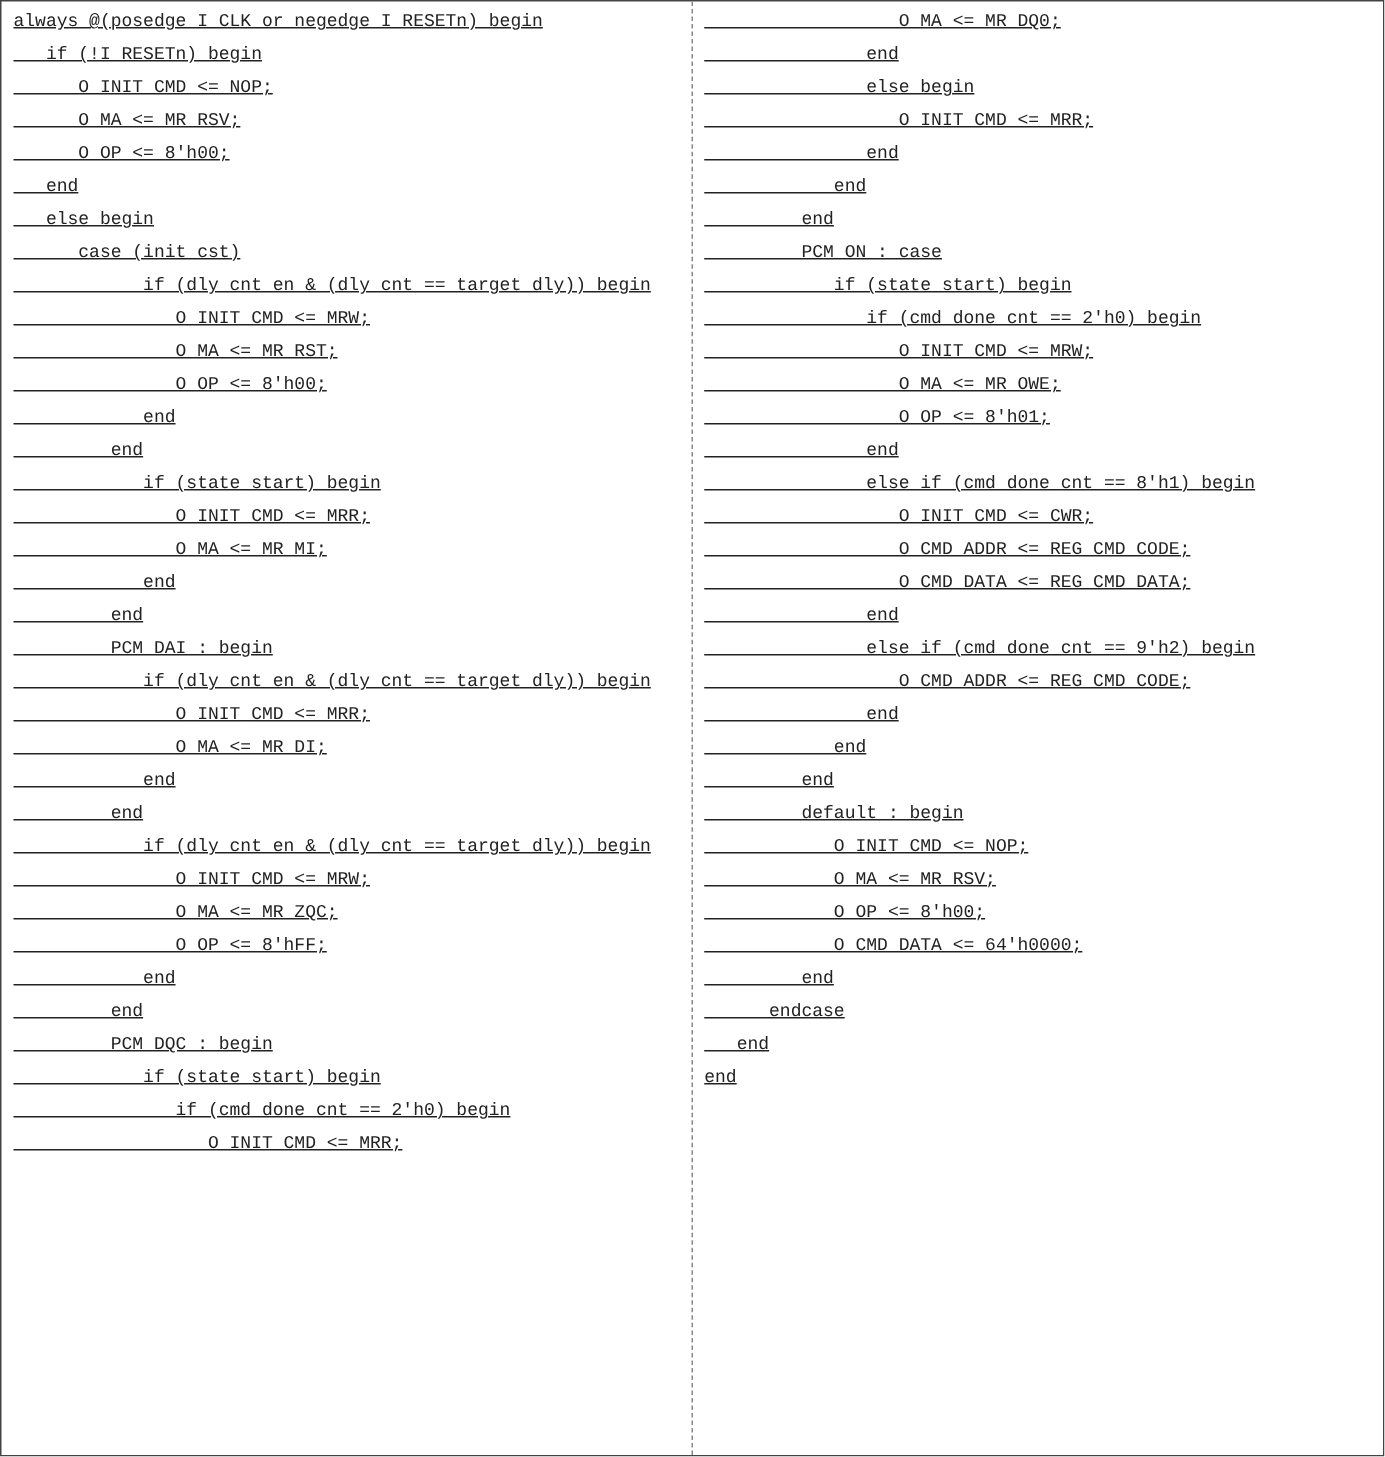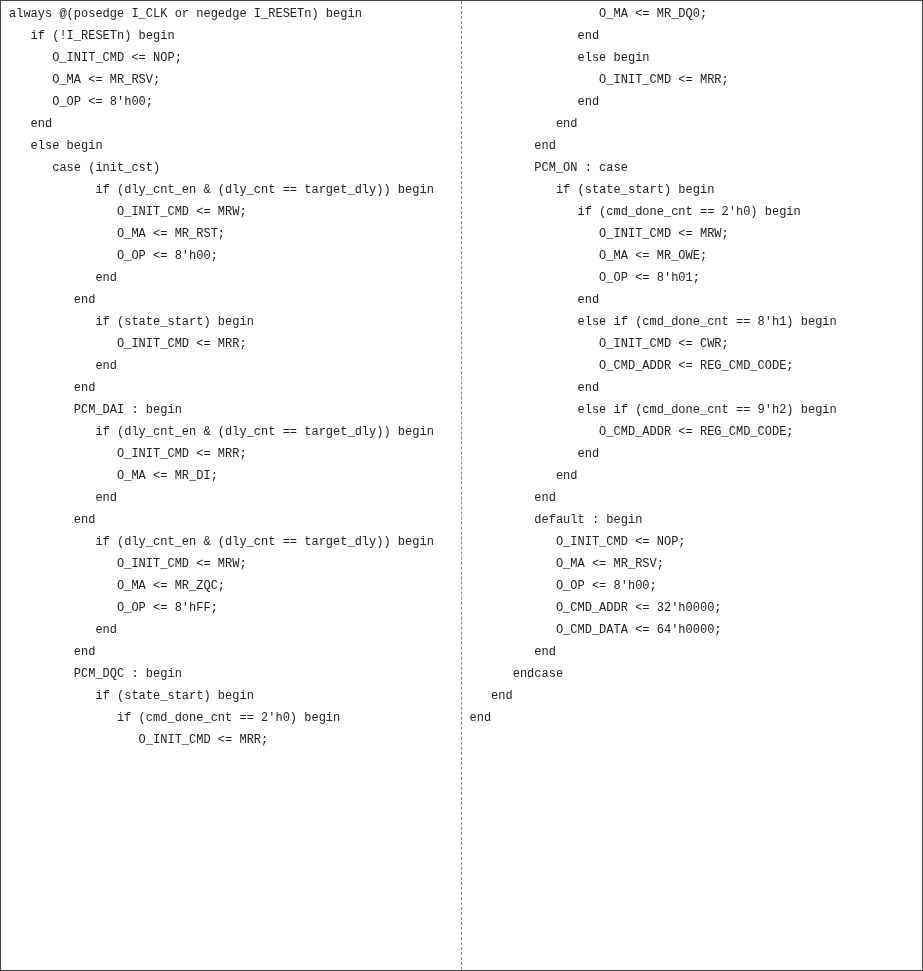--- a/index.html
+++ b/index.html
@@ -15,20 +15,21 @@
     width: 923px;
     box-sizing: border-box;
     border: 1px solid #444;
     display: flex;
     flex-direction: row;
     min-height: 971px;
   }
   .col {
     box-sizing: border-box;
     padding: 2px 0 0 0;
+    text-decoration: underline;
   }
   .col-left {
     width: 50%;
     border-right: 1px dashed #888;
   }
   .col-right {
     width: 50%;
   }
   .line {
     white-space: pre;
@@ -49,20 +50,21 @@
     <div class="line">   else begin</div>
     <div class="line">      case (init_cst)</div>
     <div class="line">            if (dly_cnt_en &amp; (dly_cnt == target_dly)) begin</div>
     <div class="line">               O_INIT_CMD &lt;= MRW;</div>
     <div class="line">               O_MA &lt;= MR_RST;</div>
     <div class="line">               O_OP &lt;= 8'h00;</div>
     <div class="line">            end</div>
     <div class="line">         end</div>
     <div class="line">            if (state_start) begin</div>
     <div class="line">               O_INIT_CMD &lt;= MRR;</div>
+    <div class="line">               O_MA &lt;= MR_MI;</div>
     <div class="line">            end</div>
     <div class="line">         end</div>
     <div class="line">         PCM_DAI : begin</div>
     <div class="line">            if (dly_cnt_en &amp; (dly_cnt == target_dly)) begin</div>
     <div class="line">               O_INIT_CMD &lt;= MRR;</div>
     <div class="line">               O_MA &lt;= MR_DI;</div>
     <div class="line">            end</div>
     <div class="line">         end</div>
     <div class="line">            if (dly_cnt_en &amp; (dly_cnt == target_dly)) begin</div>
     <div class="line">               O_INIT_CMD &lt;= MRW;</div>
@@ -86,30 +88,30 @@
     <div class="line">         PCM_ON : case</div>
     <div class="line">            if (state_start) begin</div>
     <div class="line">               if (cmd_done_cnt == 2'h0) begin</div>
     <div class="line">                  O_INIT_CMD &lt;= MRW;</div>
     <div class="line">                  O_MA &lt;= MR_OWE;</div>
     <div class="line">                  O_OP &lt;= 8'h01;</div>
     <div class="line">               end</div>
     <div class="line">               else if (cmd_done_cnt == 8'h1) begin</div>
     <div class="line">                  O_INIT_CMD &lt;= CWR;</div>
     <div class="line">                  O_CMD_ADDR &lt;= REG_CMD_CODE;</div>
+    <div class="line">                  O_CMD_DATA &lt;= REG_CMD_DATA;</div>
     <div class="line">               end</div>
     <div class="line">               else if (cmd_done_cnt == 9'h2) begin</div>
     <div class="line">                  O_CMD_ADDR &lt;= REG_CMD_CODE;</div>
     <div class="line">               end</div>
     <div class="line">            end</div>
     <div class="line">         end</div>
     <div class="line">         default : begin</div>
     <div class="line">            O_INIT_CMD &lt;= NOP;</div>
     <div class="line">            O_MA &lt;= MR_RSV;</div>
     <div class="line">            O_OP &lt;= 8'h00;</div>
-    <div class="line">            O_CMD_ADDR &lt;= 32'h0000;</div>
     <div class="line">            O_CMD_DATA &lt;= 64'h0000;</div>
     <div class="line">         end</div>
     <div class="line">      endcase</div>
     <div class="line">   end</div>
     <div class="line">end</div>
   </div>
 </div>
 
 </body></html>

